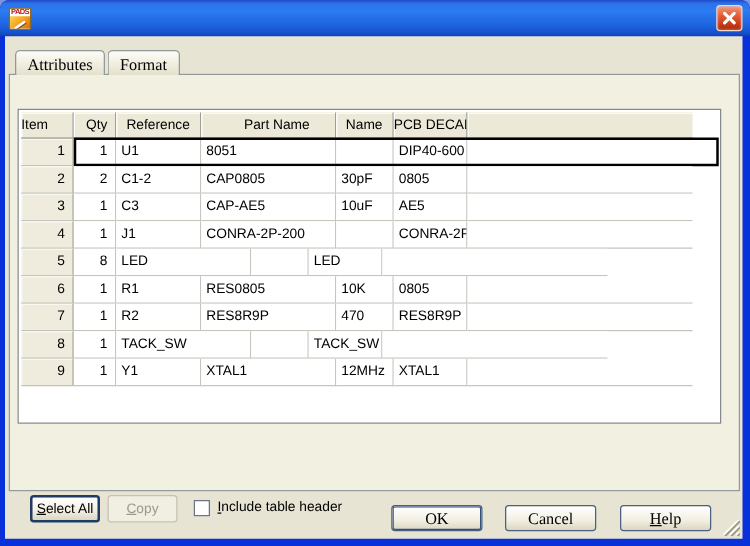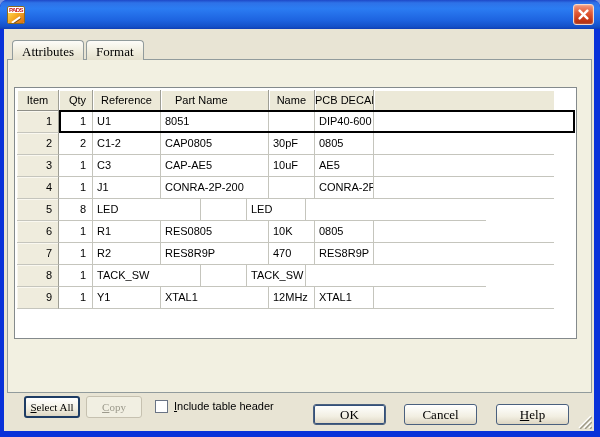--- a/index.html
+++ b/index.html
@@ -91,36 +91,36 @@
   .cell{
     font-size:11px;line-height:21px;color:#000;
     border-right:1px solid #C5C5BD;border-bottom:1px solid #C5C5BD;
     overflow:hidden;white-space:nowrap;flex:0 0 auto;background:#fff;
   }
   .cell.c0{background:#EFECDD;border-right:1px solid #9E9E95;box-shadow:inset 1px 1px 0 #FAF8F0;}
   .c0{width:42px;} .c1{width:34px;} .c2{width:68px;} .c3{width:108px;}
   .c4{width:46px;} .c5{width:59px;} .c6{width:180px;border-right:none;}
   .c0,.c1{text-align:right;padding-right:6px;}
   .c2,.c3,.c4,.c5{padding-left:4px;}
-  .hcell.c0{text-align:center;padding-right:0;}
+  .hcell.c0{text-align:left;padding-right:0;}
   .hcell.c1{text-align:right;padding-right:6px;}
   .hcell.c2{text-align:center;padding-left:0;}
-  .hcell.c3{text-align:left;padding-left:14px;}
+  .hcell.c3{text-align:center;padding-left:14px;}
   .hcell.c4{text-align:right;padding-right:8px;padding-left:0;}
   .hcell.c5{text-align:center;padding-left:0;}
   .brow.selected::after{
     content:"";position:absolute;left:42px;top:-1px;right:-1px;bottom:0;
     border:2px solid #000;pointer-events:none;
   }
   
   .xp-btn{
     position:absolute;height:22px;
     background:linear-gradient(180deg,#FFFFFF 0%,#F2EFE2 60%,#DCD5C2 100%);
     border:1px solid #4A607E;border-radius:3px;
-    font-size:11px;font-family:Liberation Serif, serif;color:#000;
+    font-size:11px;font-family:Liberation Sans, sans-serif;color:#000;
     text-align:center;line-height:19px;cursor:pointer;padding:0;
   }
   .xp-btn.focused{border:2px solid #1E3C64;line-height:17px;}
   .xp-btn:disabled,.xp-btn.disabled{
     background:#F1EFE2;border:1px solid #C6C1B0;color:#9C9A8C;cursor:default;
   }
   .footer-btn{
     height:21px;font-family:"Liberation Serif", serif;font-size:13px;line-height:18px;
   }
   .footer-btn.default{box-shadow:0 0 0 1px #33507A inset;}

